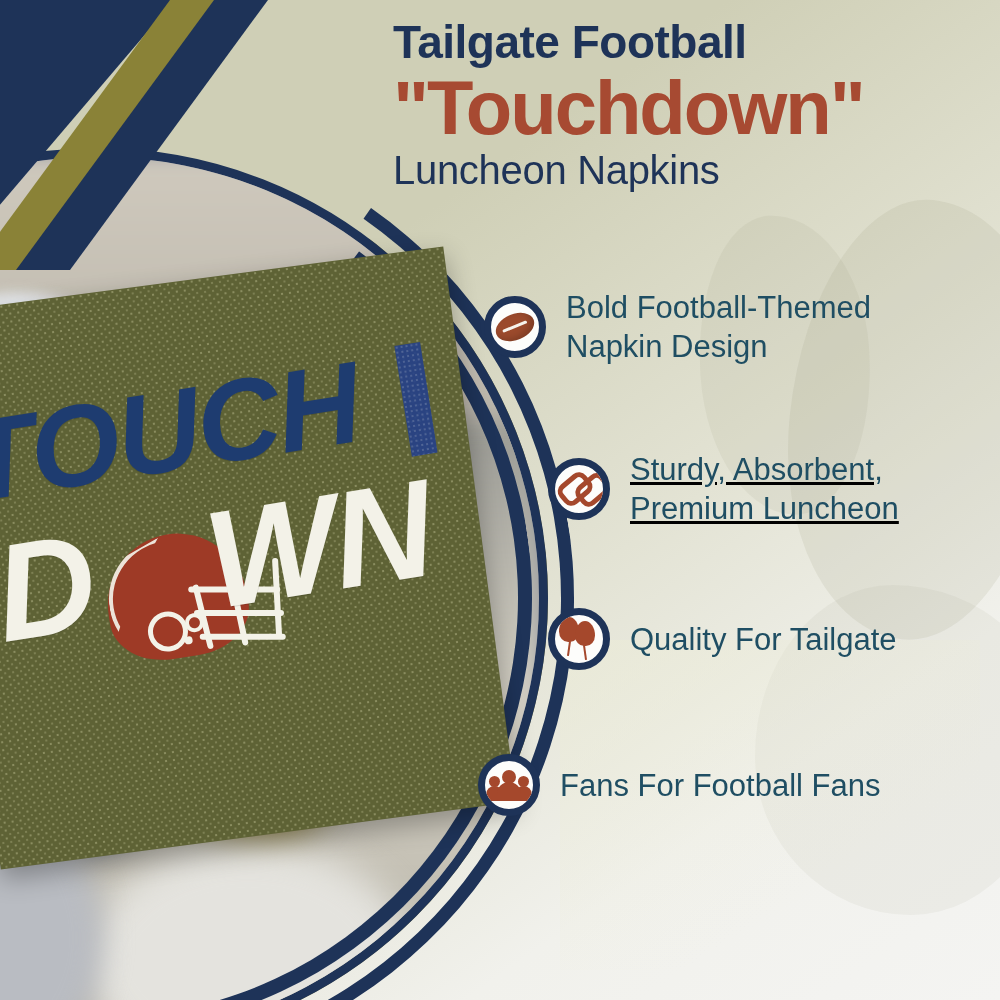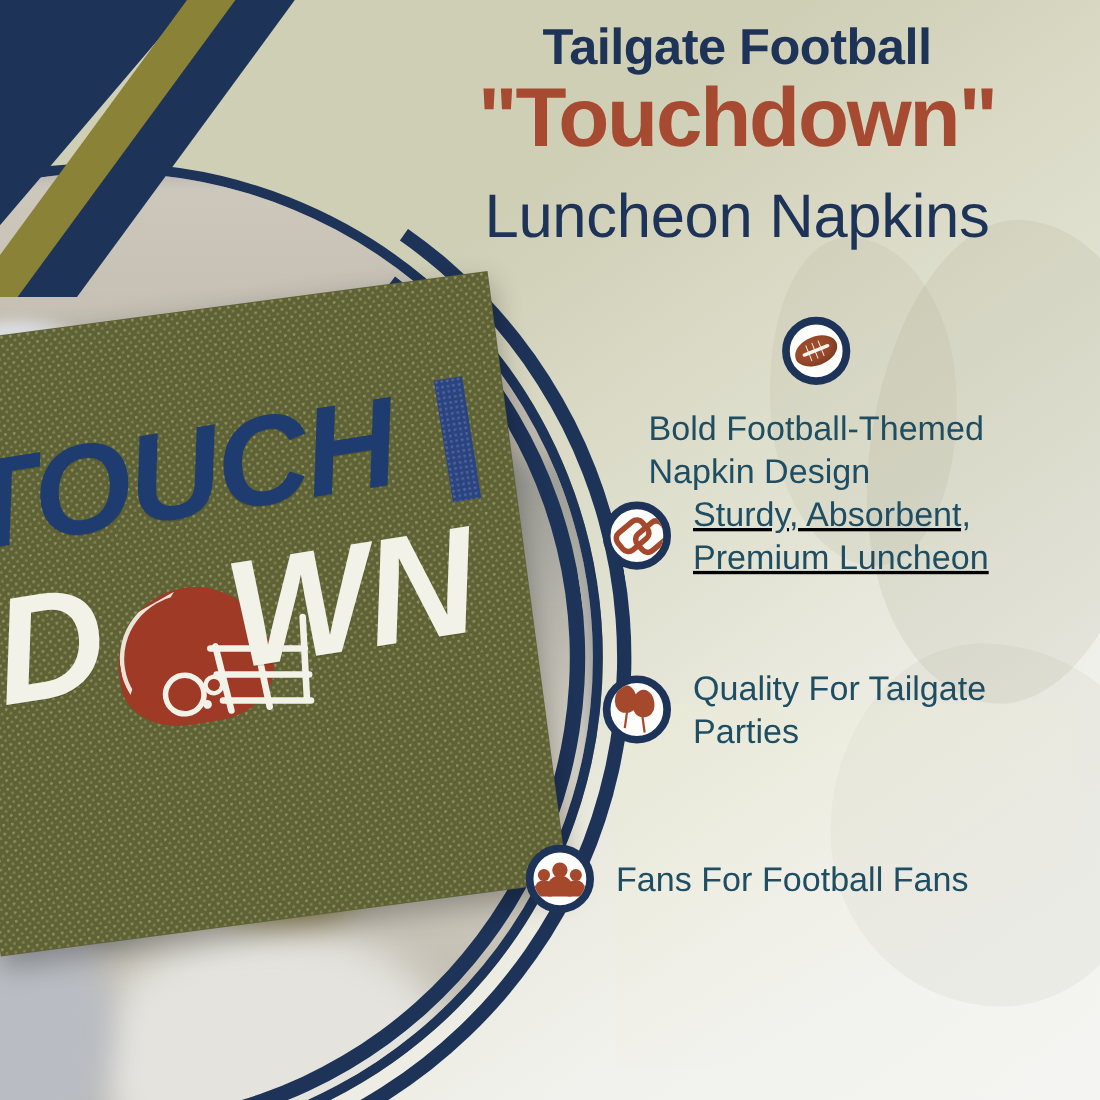--- a/index.html
+++ b/index.html
@@ -131,28 +131,28 @@
   .hel .m4{left:8px;top:-2px;width:6px;height:66px;transform:rotate(-5deg);}
   .hel .m5{left:44px;top:0;width:6px;height:66px;transform:rotate(-3deg);}
   .hel .m6{left:84px;top:-16px;width:6px;height:80px;transform:rotate(6deg);}
   
   .nap-strip{position:absolute;right:34px;top:92px;width:26px;height:112px;
      background:#25418a;opacity:.9;transform:rotate(-1.5deg);
      background-image:radial-gradient(circle at 2px 2px, rgba(255,255,255,.18) 1px, rgba(0,0,0,0) 1.4px);
      background-size:5px 5px;}
 
   
-  .title{position:absolute;left:380px;top:18px;width:580px;text-align:center;}
+  .title{position:absolute;left:393px;top:18px;width:580px;text-align:left;}
   .t-line1{font-size:46px;font-weight:bold;color:#1e3358;letter-spacing:-.5px;line-height:1.08;}
   .t-line2{font-size:76px;font-weight:bold;color:#a74a32;letter-spacing:-2px;line-height:1.0;margin-top:2px;}
-  .t-line3{font-size:56px;color:#1e3358;letter-spacing:-.3px;line-height:1.1;margin-top:19px;}
+  .t-line3{font-size:40px;color:#1e3358;letter-spacing:-.3px;line-height:1.1;margin-top:2px;}
 
   .features{position:absolute;left:470px;top:288px;width:530px;}
   .feat{position:relative;display:flex;align-items:center;gap:20px;}
-  .f1{margin-left:14px;flex-direction:column;}
+  .f1{margin-left:14px;margin-bottom:84px;}
   .f2{margin-left:78px;margin-bottom:80px;text-decoration:underline;}
   .f3{margin-left:78px;margin-bottom:84px;}
   .f4{margin-left:8px;}
   .badge{flex:0 0 auto;width:62px;height:62px;border-radius:50%;
      background:#fdfdfb;border:7px solid #1e3358;box-sizing:border-box;
      display:flex;align-items:center;justify-content:center;position:relative;overflow:hidden;}
   .ftext{font-size:31px;line-height:1.26;color:#1f4e63;font-weight:normal;}
   .ftext span{display:block;white-space:nowrap;}
 
   
@@ -292,21 +292,20 @@
       <div class="badge">
         <div class="ic-balloons">
           <div class="bal bA"></div>
             <div class="bal bB"></div>
           <div class="str sA"></div>
             <div class="str sB"></div>
         </div>
       </div>
       <div class="ftext">
         <span>Quality For Tailgate</span>
-        <span>Parties</span>
       </div>
     </div>
 
     <div class="feat f4">
       <div class="badge">
         <div class="ic-people">
           <div class="pp hd h1"></div>
             <div class="pp bd d1"></div>
           <div class="pp hd h3"></div>
             <div class="pp bd d3"></div>

